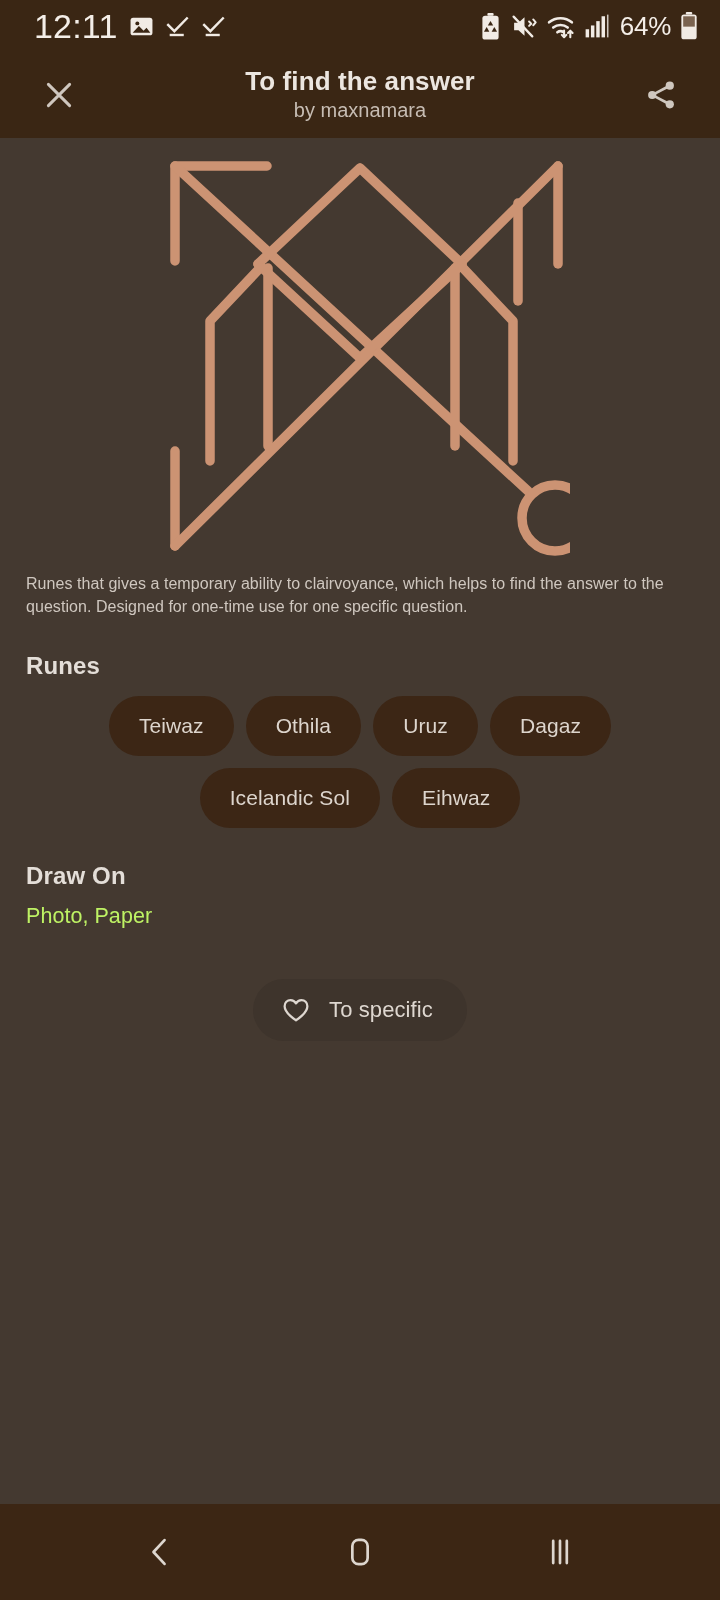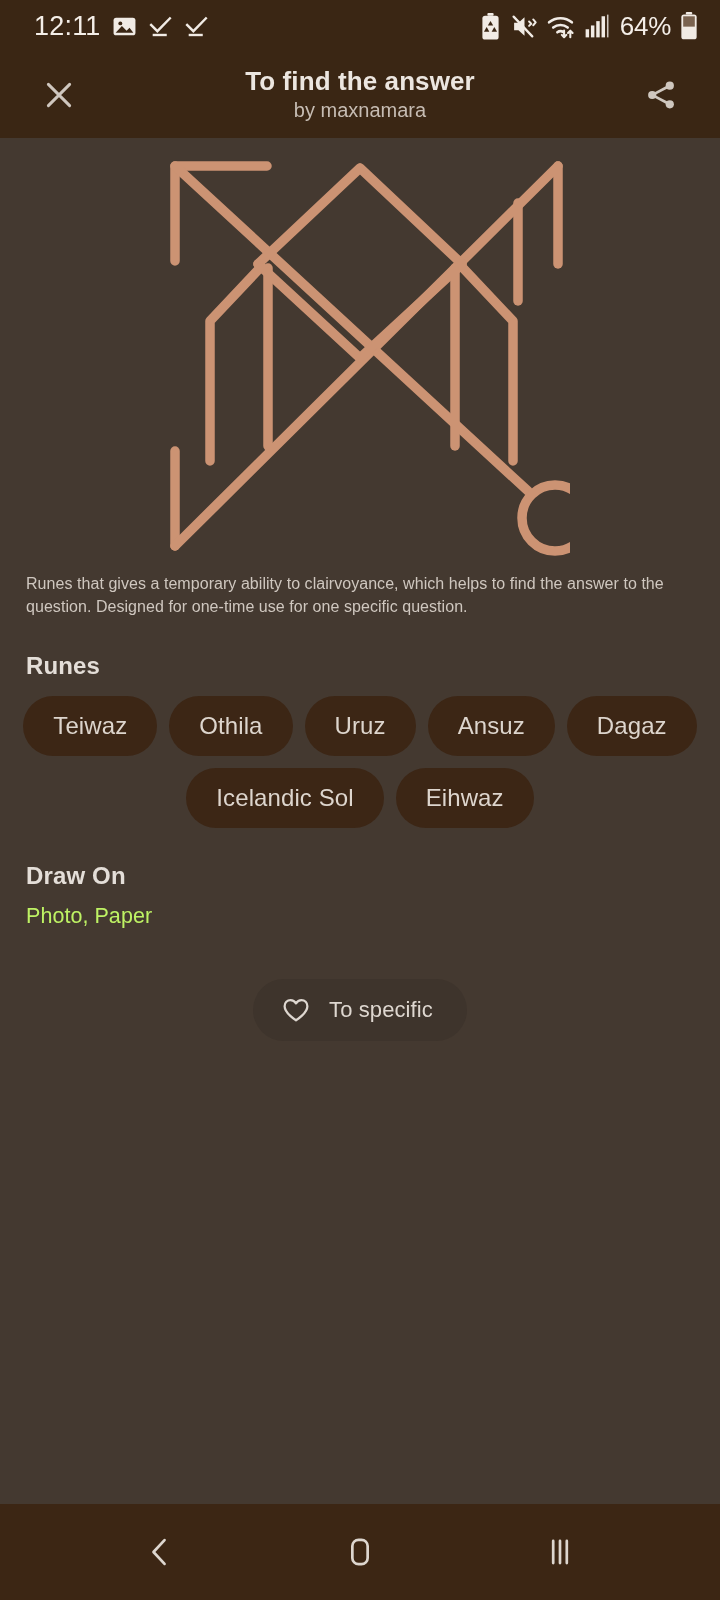--- a/index.html
+++ b/index.html
@@ -29,21 +29,21 @@
     align-items: center;
     padding: 0 22px 0 34px;
     color: #f2ece6;
   }
   .status-left {
     display: flex;
     align-items: center;
     gap: 11px;
   }
   .status-clock {
-    font-size: 27px;
+    font-size: 34px;
     font-weight: 400;
     letter-spacing: .2px;
     line-height: 1;
     color: #f4eee8;
   }
   .status-spacer { flex: 1 1 auto; }
   .status-right {
     display: flex;
     align-items: center;
     gap: 9px;
@@ -133,21 +133,21 @@
     justify-content: center;
     gap: 12px 12px;
   }
   .chip {
     background: #3c2615;
     color: #ddd5cd;
     border: 0;
     border-radius: 30px;
     height: 60px;
     padding: 0 30px;
-    font-size: 24px;
+    font-size: 21px;
     font-family: "Liberation Sans", sans-serif;
     display: inline-flex;
     align-items: center;
     justify-content: center;
     cursor: pointer;
     letter-spacing: .1px;
   }
 
   .plaintext {
     margin: 14px 0 0 26px;
@@ -322,21 +322,20 @@
     </div>
 
     <p class="desc">Runes that gives a temporary ability to clairvoyance, which helps to find the answer to the question. Designed for one-time use for one specific question.</p>
 
     <h2 class="section-title">Runes</h2>
 
     <div class="chips">
       <button class="chip">Teiwaz</button>
       <button class="chip">Othila</button>
       <button class="chip">Uruz</button>
-      <button class="chip">Ansuz</button>
       <button class="chip">Dagaz</button>
       <button class="chip">Icelandic Sol</button>
       <button class="chip">Eihwaz</button>
     </div>
 
     <h2 class="section-title">Draw On</h2>
     <p class="plaintext">Photo, Paper</p>
 
     <div class="fav-row">
       <button class="fav-btn">

